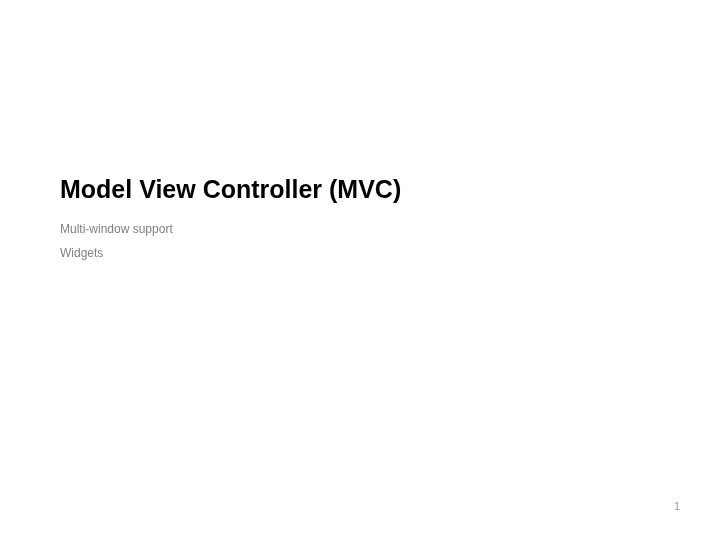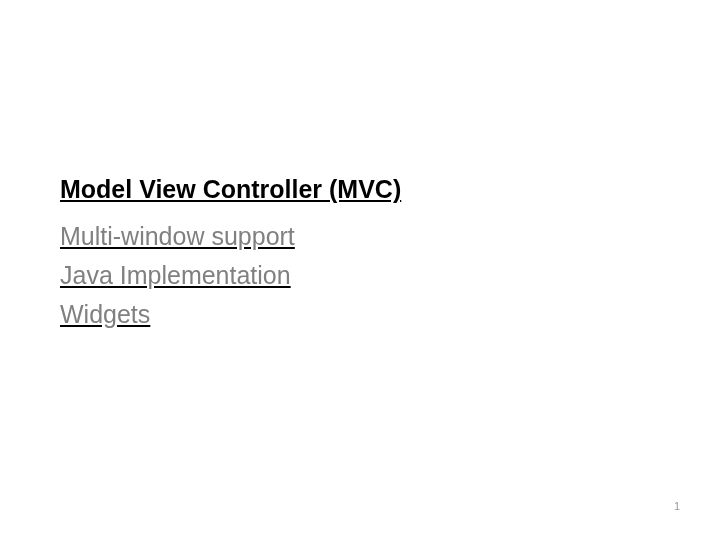--- a/index.html
+++ b/index.html
@@ -13,49 +13,47 @@
       background: #ffffff;
       font-family: Arial, Helvetica, sans-serif;
       position: relative;
       overflow: hidden;
     }
     .slide {
       width: 100%;
       height: 100%;
       padding: 175px 60px 36px 60px;
       position: relative;
-      text-decoration: underline;
     }
     .title {
       font-size: 25px;
       font-weight: bold;
       color: #000000;
       margin-bottom: 18px;
     }
     .bullets {
       list-style: none;
     }
     .bullet {
-      font-size: 25px;
+      font-size: 12px;
       color: #808080;
       margin-bottom: 10px;
       font-weight: normal;
     }
     .page-number {
       position: absolute;
       bottom: 28px;
       right: 40px;
       font-size: 11px;
       color: #999999;
     }
   </style>
 </head>
 <body>
 
 <div class="slide">
   <h1 class="title">Model View Controller (MVC)</h1>
   <ul class="bullets">
     <li class="bullet">Multi-window support</li>
-    <li class="bullet">Java Implementation</li>
     <li class="bullet">Widgets</li>
   </ul>
   <div class="page-number">1</div>
 </div>
 
 </body></html>

